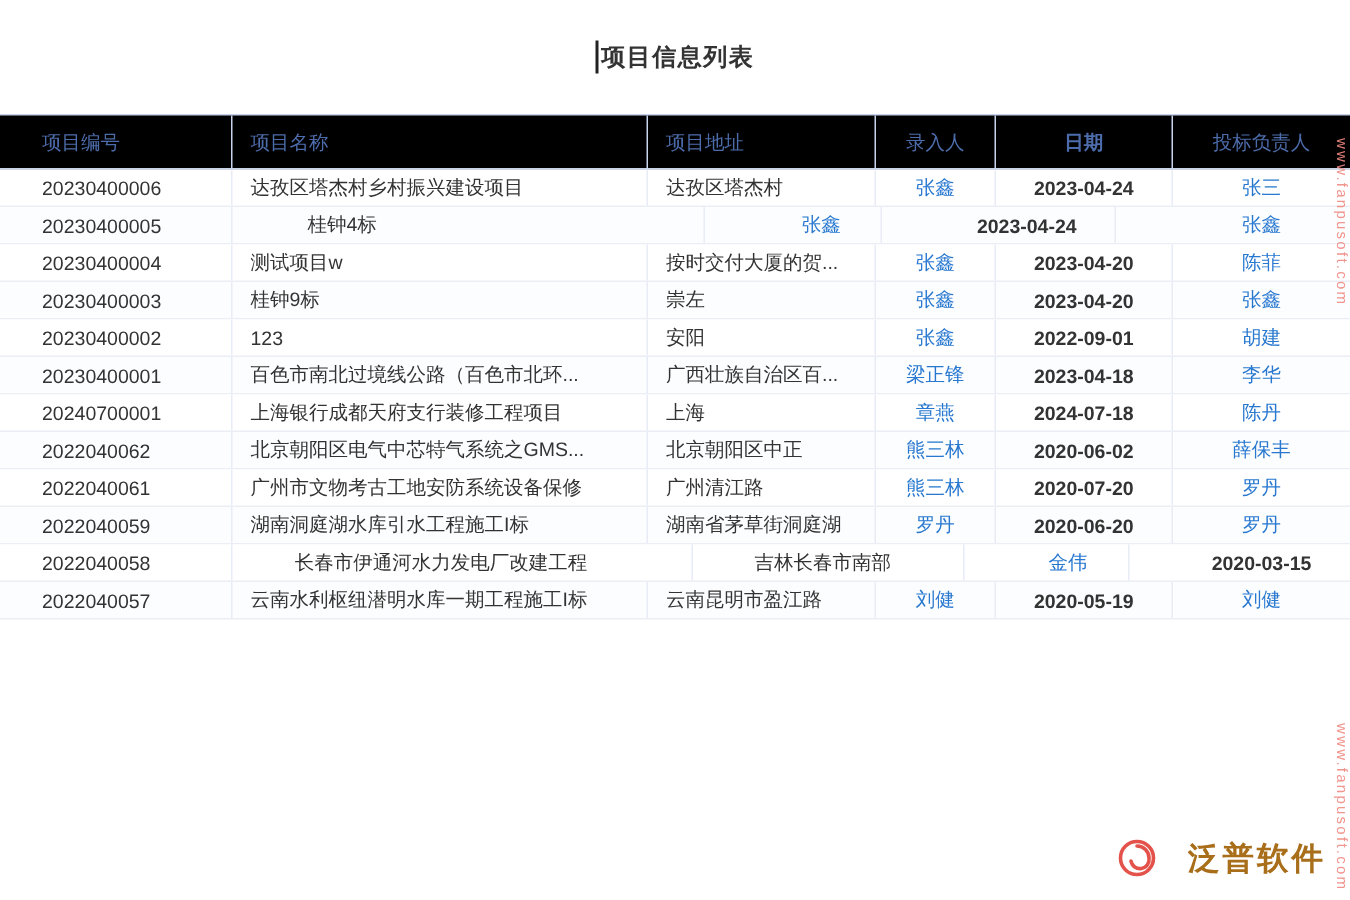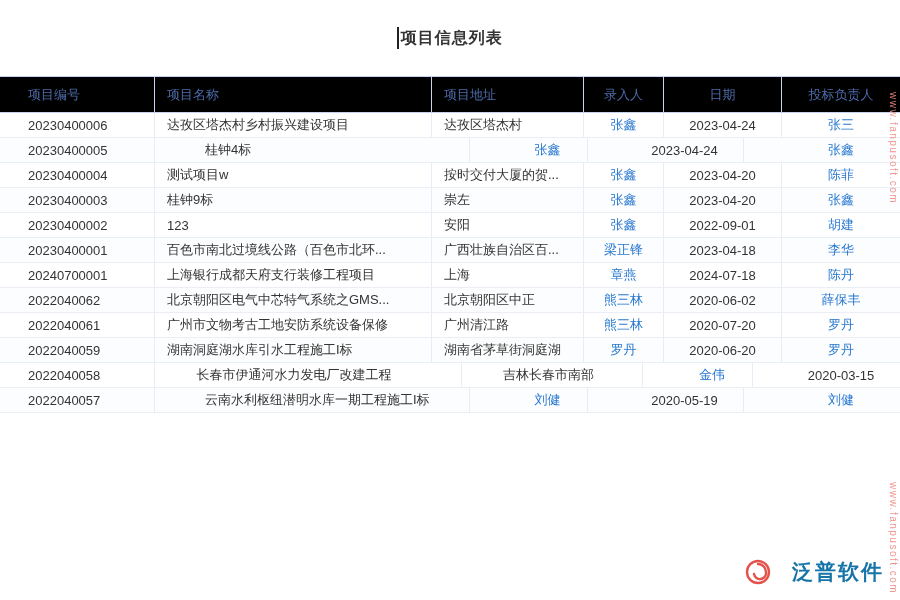--- a/index.html
+++ b/index.html
@@ -64,21 +64,21 @@
     height:100%;
     overflow:hidden;
     white-space:nowrap;
   }
   .td:last-child { border-right:none; }
   
   .c0 { width:155px; padding-left:28px; justify-content:flex-start; }
   .c1 { width:277px; padding-left:12px; justify-content:flex-start; }
   .c2 { width:152px; padding-left:12px; justify-content:flex-start; }
   .c3 { width:80px;  justify-content:center; }
-  .c4 { width:118px; justify-content:center; }
+  .c4 { width:118px; justify-content:center;font-weight:bold; }
   .c5 { width:118px; justify-content:center; }
   .td.link { color:#2878d0; cursor:pointer; }
   
   .wm-url {
     position:absolute;
     right:1px;
     writing-mode:vertical-rl;
     font-size:10px;
     color:#f08a82;
     letter-spacing:1.5px;
@@ -90,21 +90,21 @@
   .wm-logo {
     position:absolute;
     right:16px; bottom:14px;
     display:flex; align-items:center;
     gap:6px;
     opacity:0.92;
     pointer-events:none;
   }
   .wm-logo-text {
     font-size:21px; font-weight:bold;
-    color:#0369a1;
+    color:#a16207;
     letter-spacing:2px;
     text-shadow:0 0 1px rgba(255,255,255,0.6);
     margin-left:15px;
   }
 </style>
 </head>
 <body>
 
 <div class="screen">
 
@@ -205,20 +205,21 @@
         <div class="tr">
           <div class="td c0">2022040058</div>
           <div class="td c1">长春市伊通河水力发电厂改建工程</div>
           <div class="td c2">吉林长春市南部</div>
           <div class="td c3 link">金伟</div>
           <div class="td c4">2020-03-15</div>
         </div>
         <div class="tr">
           <div class="td c0">2022040057</div>
           <div class="td c1">云南水利枢纽潜明水库一期工程施工I标</div>
+          <div class="td c2">云南昆明市盈江路</div>
           <div class="td c3 link">刘健</div>
           <div class="td c4">2020-05-19</div>
           <div class="td c5 link">刘健</div>
         </div>
       </div>
   </div>
 
   <div class="wm-url wm-url-top">www.fanpusoft.com</div>
   <div class="wm-url wm-url-bottom">www.fanpusoft.com</div>
 

